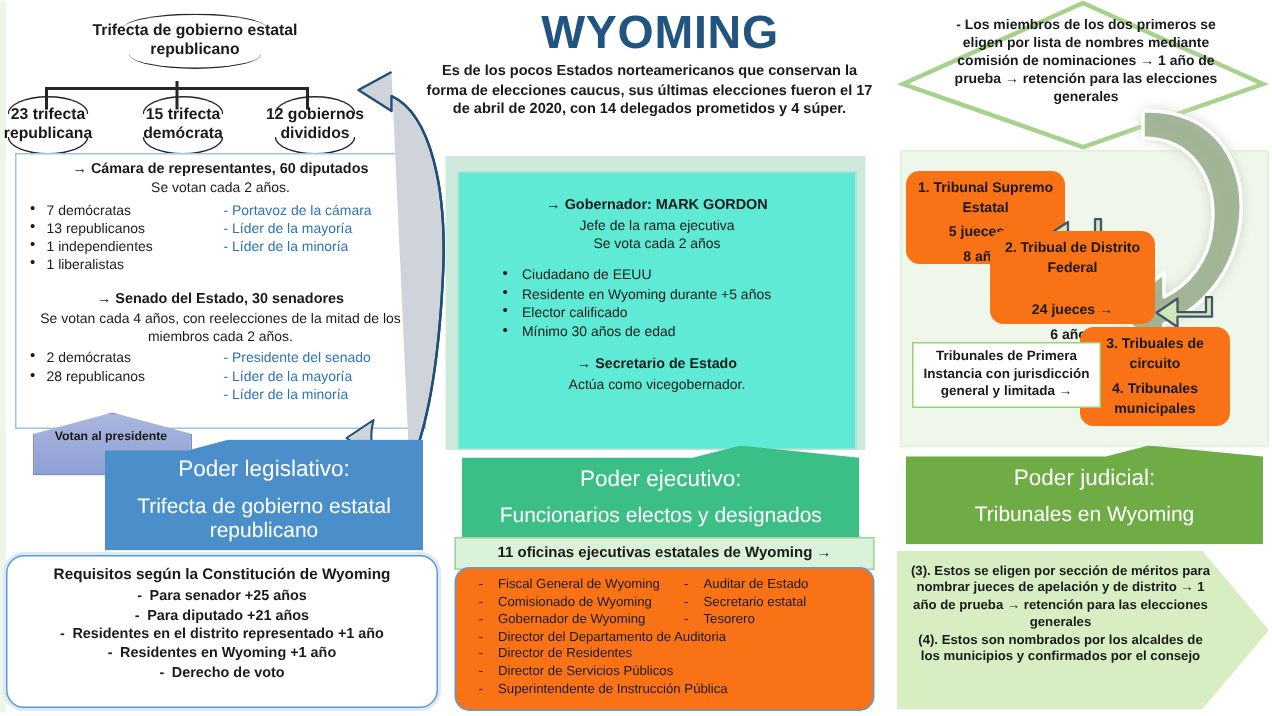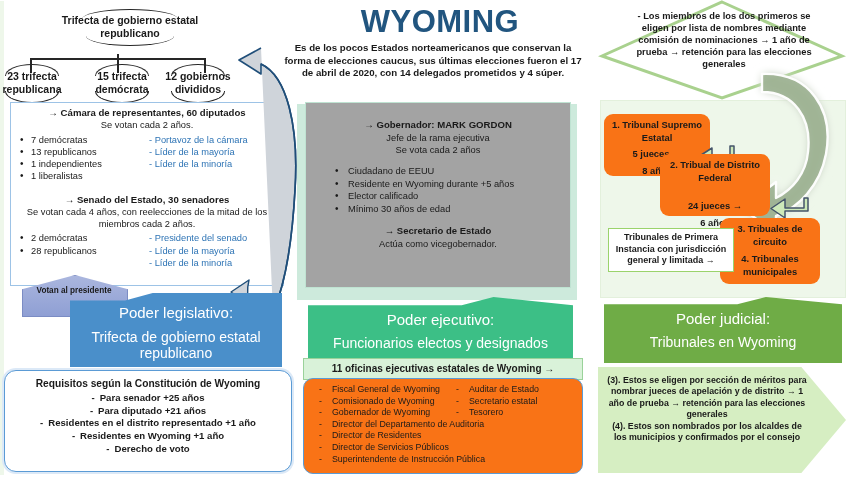--- a/index.html
+++ b/index.html
@@ -28,21 +28,21 @@
   .leaf{font-size:10.5px;font-weight:bold;line-height:1.22;text-align:center;width:76px;}
   .leaf .oval{position:relative;display:block;}
   .leaf .oval:before{content:"";position:absolute;left:14%;right:14%;top:-6px;height:11px;
       border-top:1.4px solid #262626;border-left:1.4px solid #262626;border-right:1.4px solid #262626;
       border-radius:50%/100% 100% 0 0;}
   .leaf .oval:after{content:"";position:absolute;left:14%;right:14%;bottom:-7px;height:11px;
       border-bottom:1.4px solid #262626;border-left:1.4px solid #262626;border-right:1.4px solid #262626;
       border-radius:50%/0 0 100% 100%;}
   .leaf1{left:-6px;top:70px;}
   .leaf2{left:84px;top:70px;}
-  .leaf3{left:160px;top:70px;}
+  .leaf3{left:172px;top:70px;}
 
   .legis-box{left:10px;top:102px;width:272px;height:182px;border:1.6px solid #9dc3e6;background:#fff;}
   .legis-box .inner{padding:4px 6px 0 6px;font-size:9.3px;line-height:1.30;}
   .hdr{font-weight:bold;text-align:center;font-size:9.6px;}
   .sub{text-align:center;font-size:9.3px;}
   .two{position:relative;margin-top:2px;}
   .two ul{list-style:none;margin:0;padding:0;}
   .two li{position:relative;padding-left:14px;margin:0;}
   .two li:before{content:"•";position:absolute;left:3px;top:-1px;font-size:10px;}
   .rcol{position:absolute;left:132px;top:0;color:#2e74b5;}
@@ -74,21 +74,21 @@
 
   
   .blue-arrow{left:225px;top:30px;width:90px;height:300px;}
 
   
   .wy-title{left:300px;top:6px;width:280px;text-align:center;font-size:31px;font-weight:bold;
      letter-spacing:.5px;color:#21557f;line-height:1;}
   .wy-desc{left:283px;top:42px;width:300px;text-align:center;font-size:9.7px;font-weight:bold;line-height:1.30;}
 
   .exec-outer{left:297px;top:104px;width:280px;height:196px;background:#cdeadc;}
-  .exec-box{left:305px;top:102px;width:264px;height:184px;border:1.3px solid #bfe3d2;background:#a3a3a3;}
+  .exec-box{left:305px;top:114px;width:264px;height:184px;border:1.3px solid #bfe3d2;background:#5eead4;}
   .exec-box .inner{padding:16px 10px 0 10px;font-size:9.3px;line-height:1.35;}
   .exec-box .hdr{font-size:9.6px;font-weight:bold;}
   .exec-box ul{list-style:none;margin:8px 0 0 0;padding:0 0 0 18px;}
   .exec-box li{position:relative;padding-left:14px;}
   .exec-box li:before{content:"•";position:absolute;left:1px;top:-1px;font-size:10px;}
   .exec-box .sec{margin-top:10px;text-align:center;}
   .exec-box .sec .l1{font-weight:bold;font-size:9.5px;}
   .exec-box .sec .l2{font-size:9.3px;}
 
   .exec-banner{left:308px;top:297px;width:265px;height:68px;}

